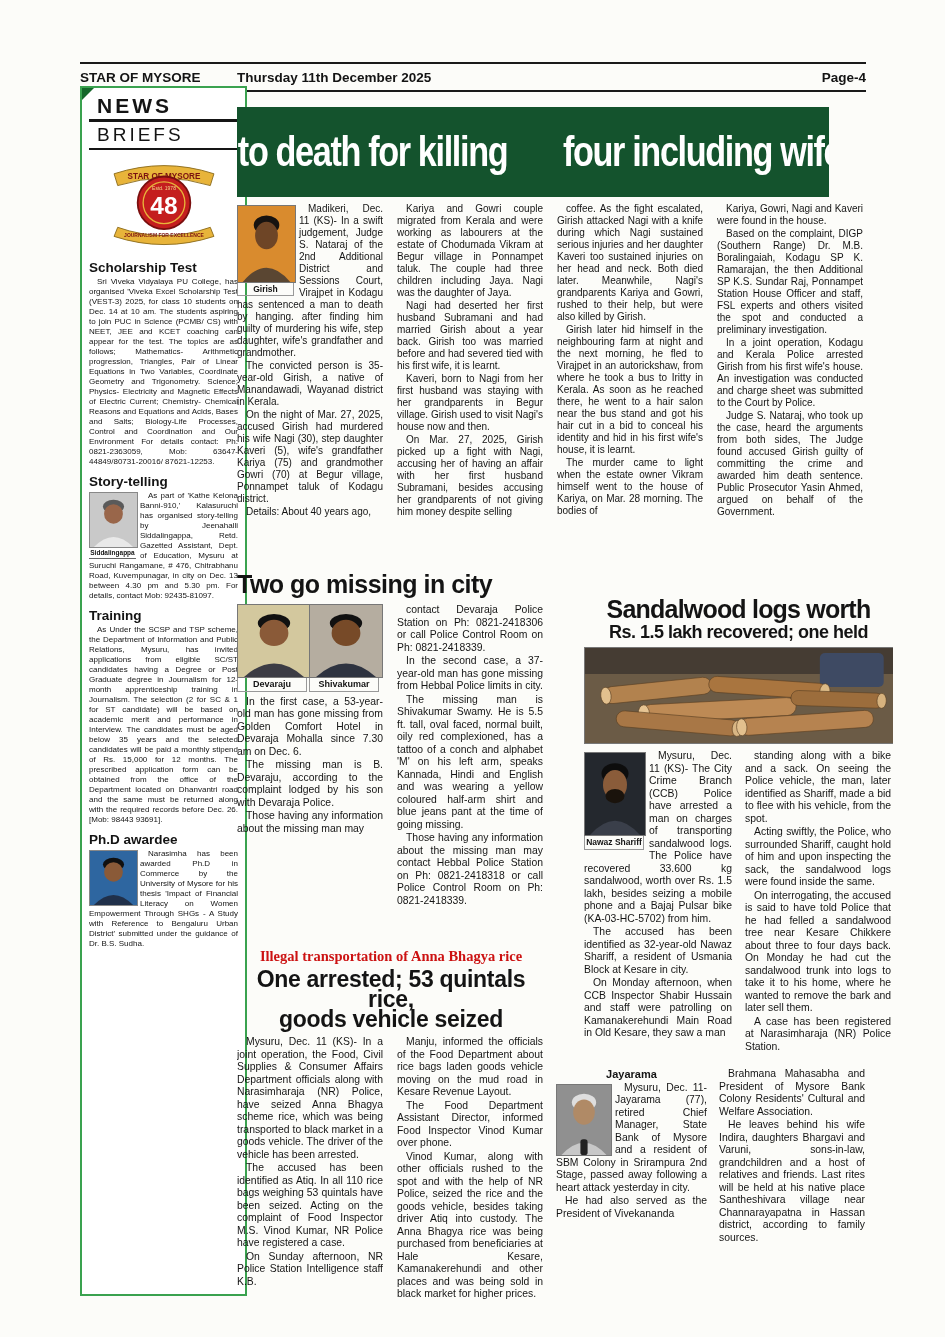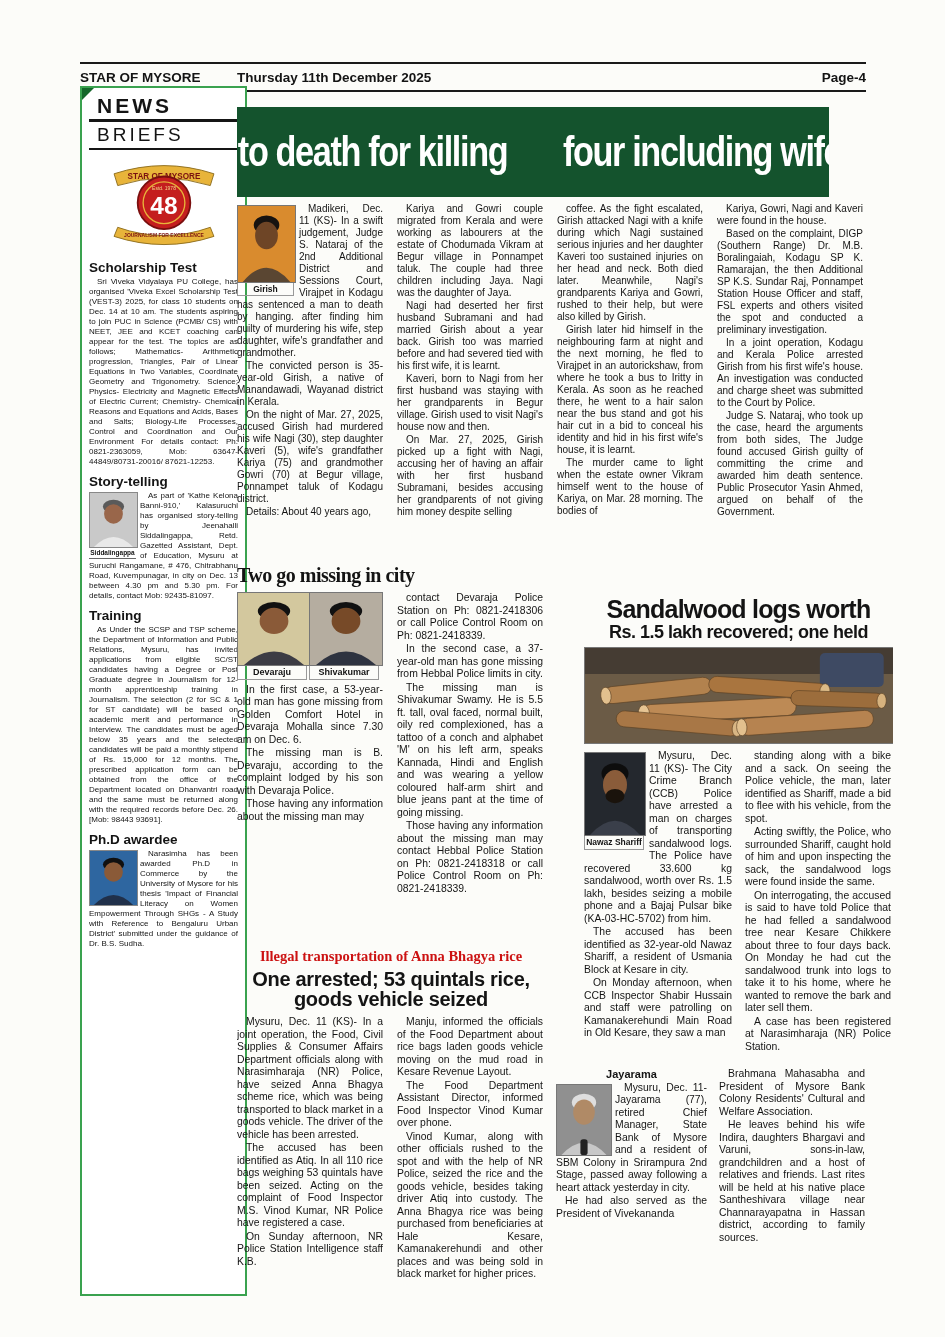--- a/index.html
+++ b/index.html
@@ -36,38 +36,38 @@
 
   .main-article{position:absolute;left:237px;top:203px;width:628px;height:360px;overflow:hidden;}
   .main-article .body-text{font-size:10px;line-height:12px;}
 
   .float-photo{float:left;width:57px;margin:2px 5px 1px 0;text-align:center;}
   .float-photo .ph{width:57px;height:76px;display:block;border:1px solid #777;}
   .float-photo .cap{font-size:8.5px;font-weight:bold;border:1px solid #999;border-top:none;display:block;}
 
   
   .missing{position:absolute;left:237px;top:564px;width:308px;height:382px;overflow:hidden;}
-  .missing h2{margin:0 0 5px;font-size:20px;letter-spacing:-0.5px;font-weight:bold;font-family:Liberation Serif, serif;}
+  .missing h2{margin:6px 0 5px;font-size:25px;letter-spacing:-0.5px;font-weight:bold;}
   .photo-pair{display:flex;gap:2px;margin-bottom:4px;}
   .photo-pair .pp{width:70px;text-align:center;}
   .pp .ph{width:72px;height:72px;display:block;border:1px solid #777;}
   .pp .cap{font-size:9px;font-weight:bold;border:1px solid #999;border-top:none;display:block;}
 
   
   .sandal{position:absolute;left:556px;top:596px;width:309px;height:502px;overflow:hidden;margin-left:28px;}
   .sandal .h1{font-size:25px;font-weight:bold;letter-spacing:-0.8px;text-align:center;line-height:26px;}
   .sandal .h2{font-size:18px;font-weight:bold;letter-spacing:-0.5px;text-align:center;line-height:20px;margin-bottom:5px;}
   .sandal .logs{width:100%;height:95px;display:block;border:1px solid #777;margin-bottom:6px;}
   .sandal .float-photo{width:60px;}
   .sandal .float-photo .ph{width:60px;height:82px;}
 
   
   .rice{position:absolute;left:237px;top:948px;width:308px;height:368px;overflow:hidden;}
   .rice .kicker{color:#cc1212;font-family:"Liberation Serif",serif;font-weight:bold;font-size:14.5px;text-align:center;margin:0 0 4px;}
-  .rice h2{margin:0 0 7px;font-size:20px;text-align:center;line-height:20px;letter-spacing:-0.3px;font-weight:bold;}
+  .rice h2{margin:0 0 7px;font-size:23px;text-align:center;line-height:20px;letter-spacing:-0.3px;font-weight:bold;}
 
   
   .obit{position:absolute;left:556px;top:1068px;width:309px;height:252px;overflow:hidden;}
   .obit .head{border-top:2px solid #111;border-bottom:2px solid #111;text-align:center;font-size:17px;font-weight:bold;padding:1px 0;margin-bottom:5px;}
   .obit .name{text-align:center;font-weight:bold;font-size:11px;margin-bottom:1px;}
   .obit .float-photo{width:54px;}
   .obit .float-photo .ph{width:54px;height:70px;}
   .obit .cols{gap:12px;}
   .obit .col1{width:151px;flex:0 0 151px;}
   .obit .col2{width:146px;flex:0 0 146px;}

